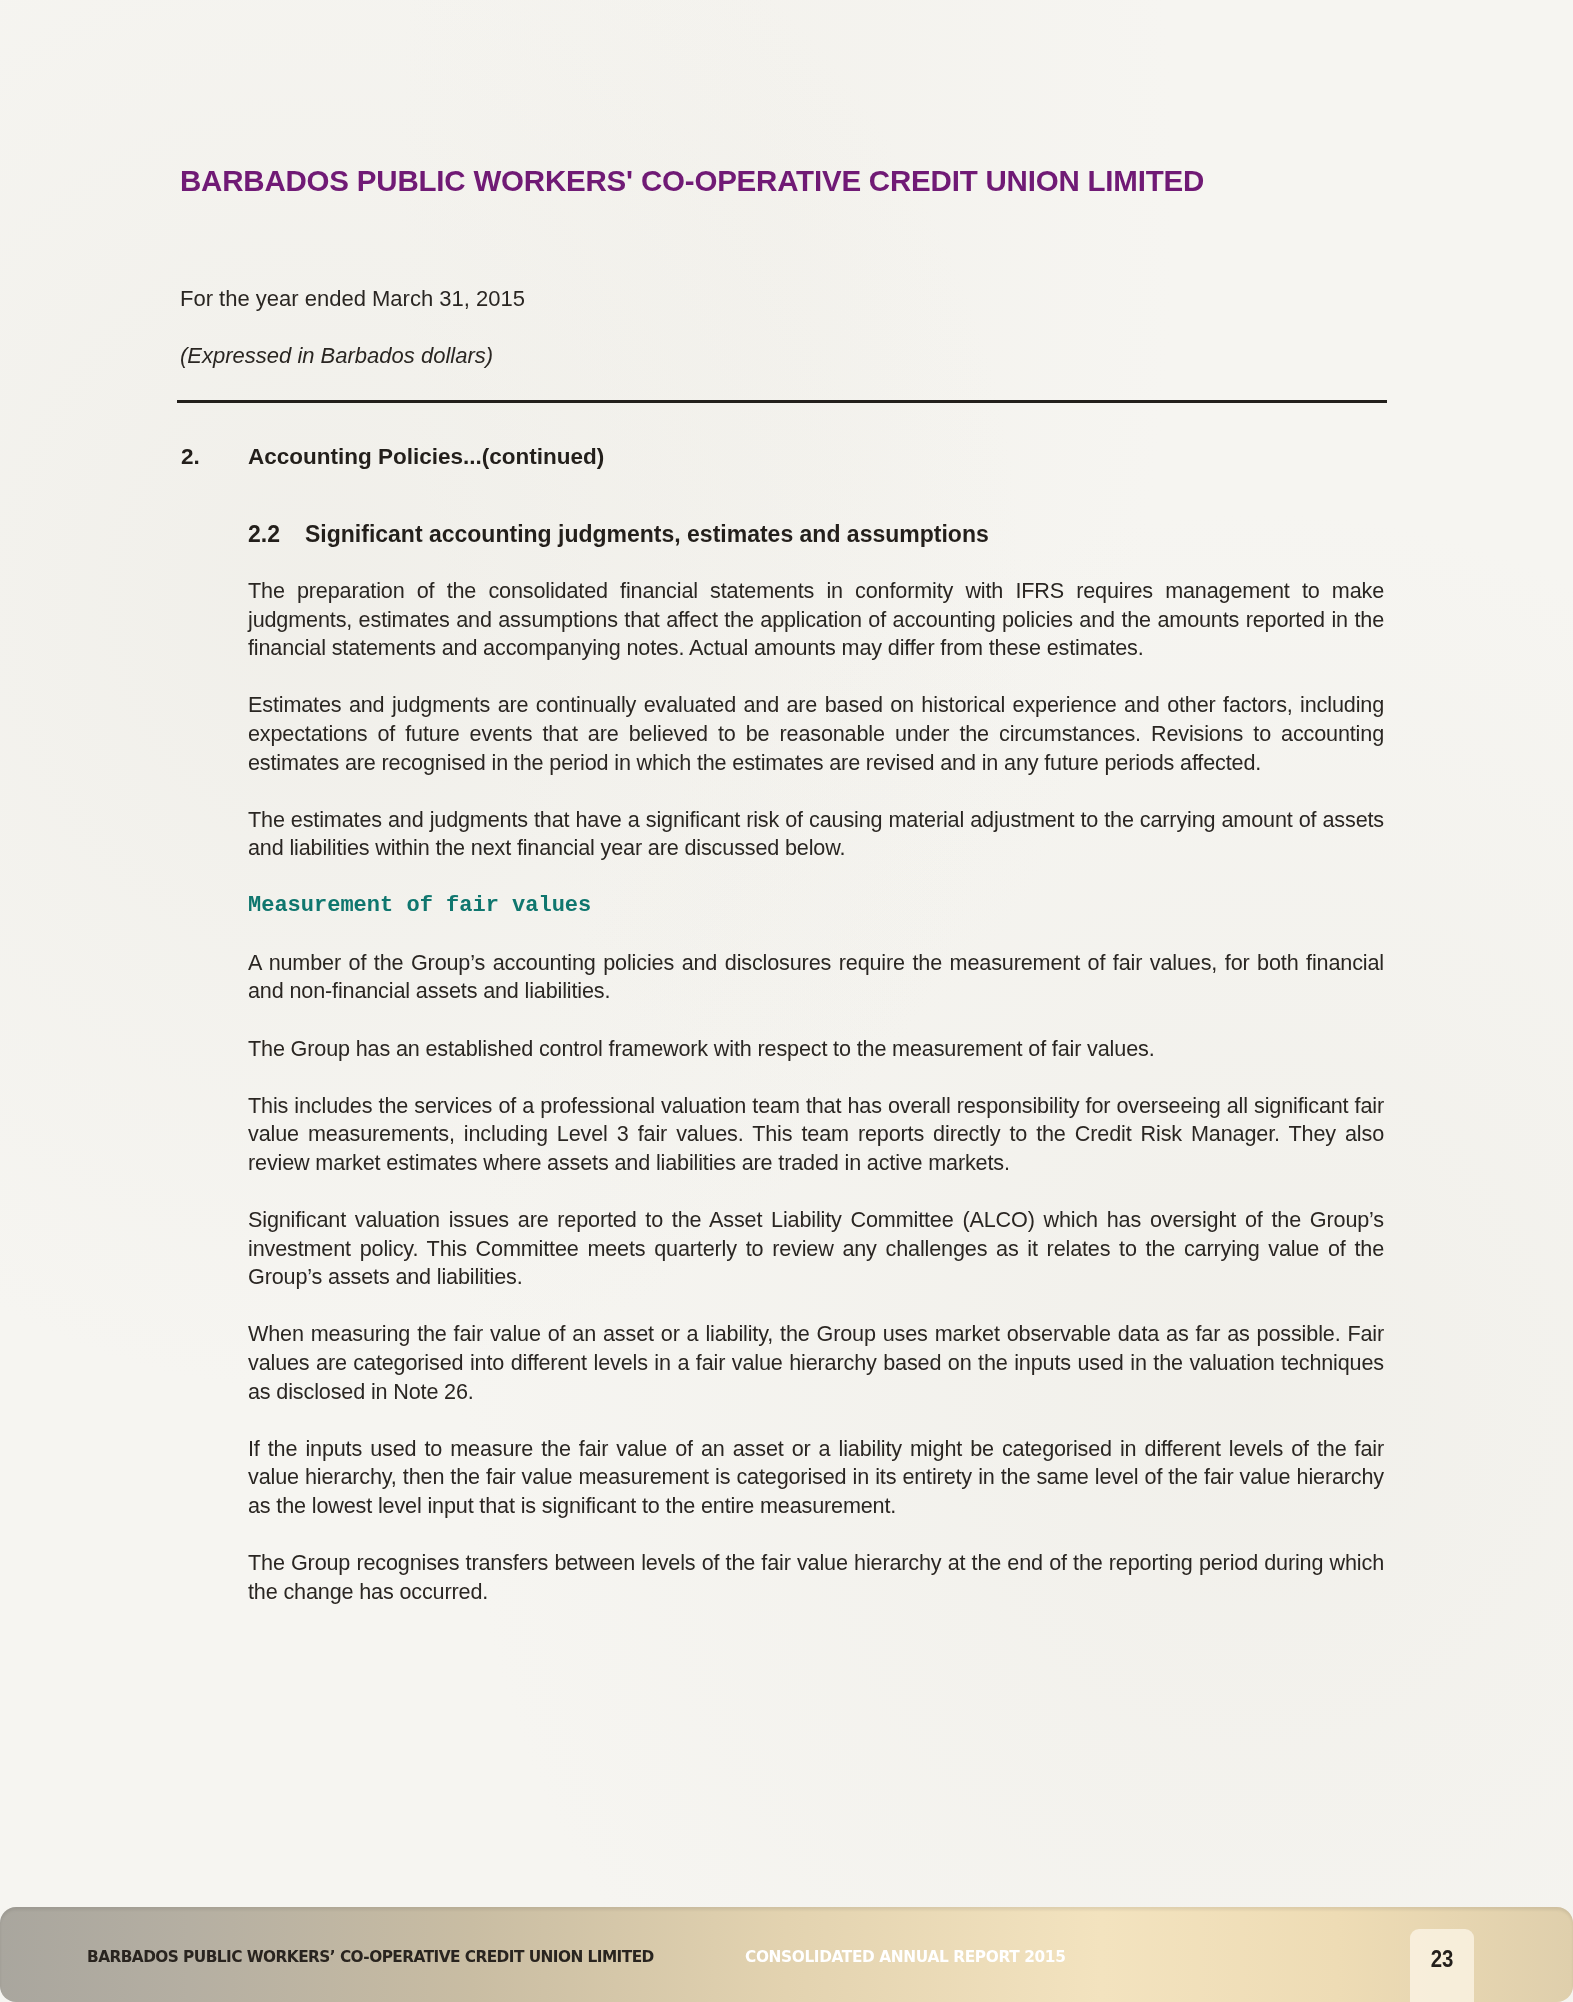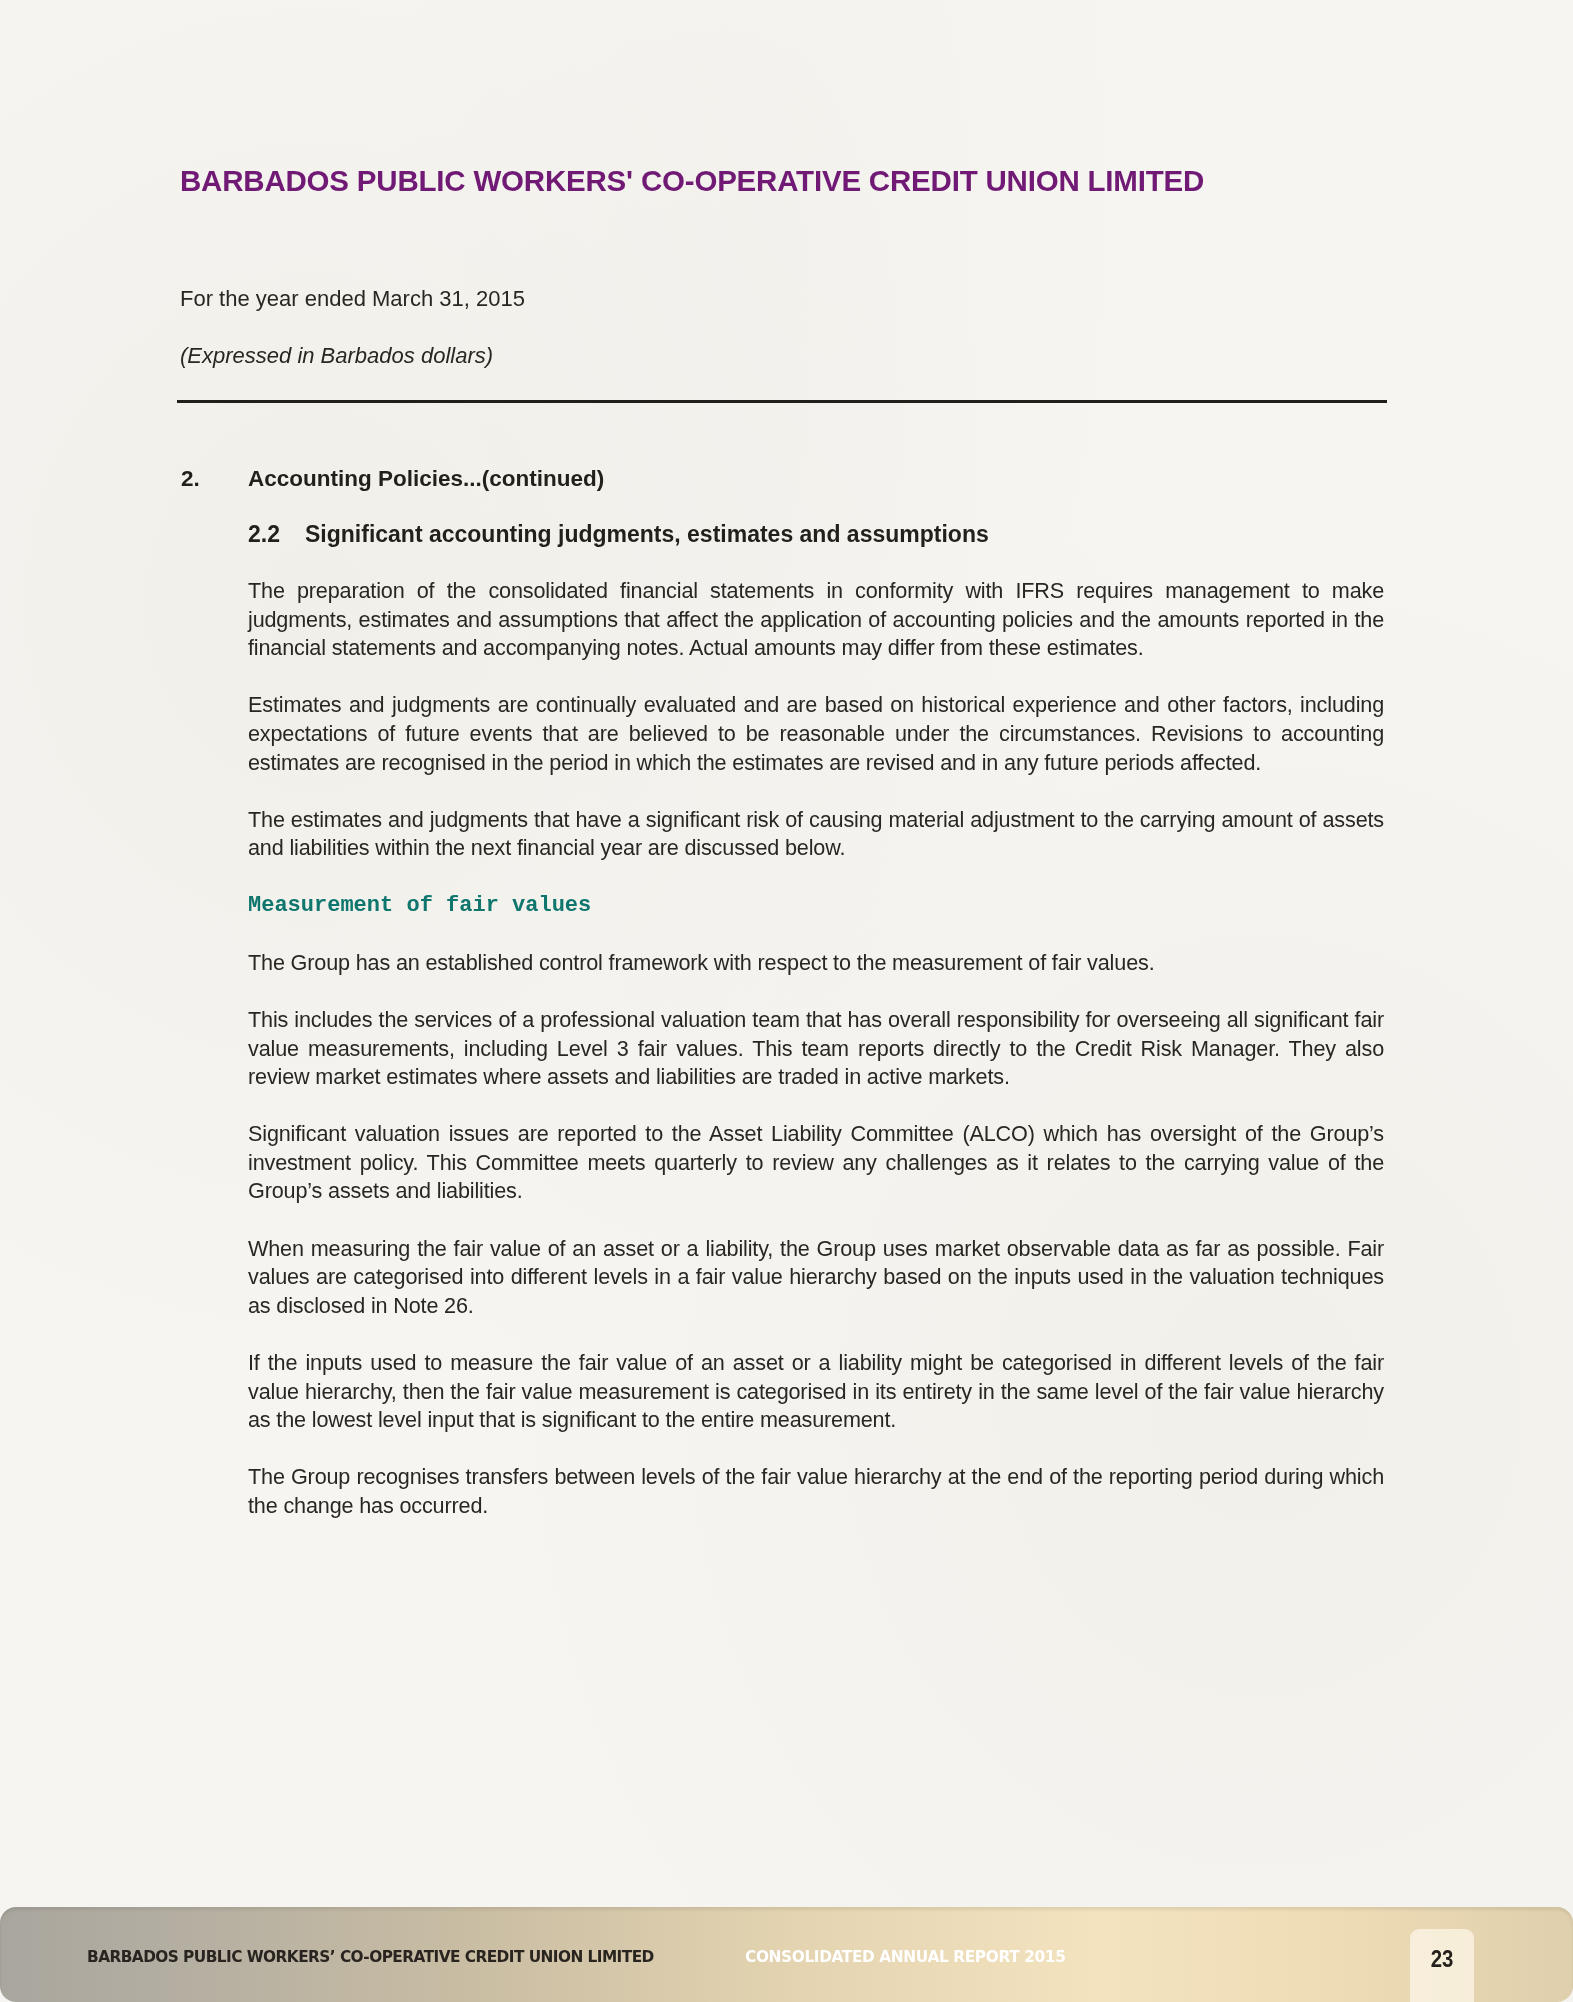--- a/index.html
+++ b/index.html
@@ -51,21 +51,21 @@
     left: 177px;
     top: 400px;
     width: 1210px;
     height: 3px;
     background: #23201c;
   }
 
   .section-heading {
     position: absolute;
     left: 181px;
-    top: 464px;
+    top: 442px;
     font-weight: bold;
     font-size: 22.5px;
     line-height: 30px;
     color: #231f1b;
     white-space: nowrap;
   }
   .section-heading .num {
     display: inline-block;
     width: 67px;
   }
@@ -199,20 +199,21 @@
 <div class="subsection-heading">
   <span class="num">2.2</span><span>Significant accounting judgments, estimates and assumptions</span>
 </div>
 
 <div class="content">
   <p class="para">The preparation of the consolidated financial statements in conformity with IFRS requires management to make judgments, estimates and assumptions that affect the application of accounting policies and the amounts reported in the financial statements and accompanying notes. Actual amounts may differ from these estimates.</p>
   <p class="para">Estimates and judgments are continually evaluated and are based on historical experience and other factors, including expectations of future events that are believed to be reasonable under the circumstances. Revisions to accounting estimates are recognised in the period in which the estimates are revised and in any future periods affected.</p>
   <p class="para">The estimates and judgments that have a significant risk of causing material adjustment to the carrying amount of assets and liabilities within the next financial year are discussed below.</p>
 
   <p class="para-heading">Measurement of fair values</p>
+  <p class="para">A number of the Group’s accounting policies and disclosures require the measurement of fair values, for both financial and non-financial assets and liabilities.</p>
   <p class="para">The Group has an established control framework with respect to the measurement of fair values.</p>
   <p class="para">This includes the services of a professional valuation team that has overall responsibility for overseeing all significant fair value measurements, including Level 3 fair values. This team reports directly to the Credit Risk Manager. They also review market estimates where assets and liabilities are traded in active markets.</p>
   <p class="para">Significant valuation issues are reported to the Asset Liability Committee (ALCO) which has oversight of the Group’s investment policy. This Committee meets quarterly to review any challenges as it relates to the carrying value of the Group’s assets and liabilities.</p>
   <p class="para">When measuring the fair value of an asset or a liability, the Group uses market observable data as far as possible. Fair values are categorised into different levels in a fair value hierarchy based on the inputs used in the valuation techniques as disclosed in Note 26.</p>
   <p class="para">If the inputs used to measure the fair value of an asset or a liability might be categorised in different levels of the fair value hierarchy, then the fair value measurement is categorised in its entirety in the same level of the fair value hierarchy as the lowest level input that is significant to the entire measurement.</p>
   <p class="para">The Group recognises transfers between levels of the fair value hierarchy at the end of the reporting period during which the change has occurred.</p>
 </div>
 
 <div class="footer">
   <span class="footer-org">BARBADOS PUBLIC WORKERS’ CO-OPERATIVE CREDIT UNION LIMITED</span>

